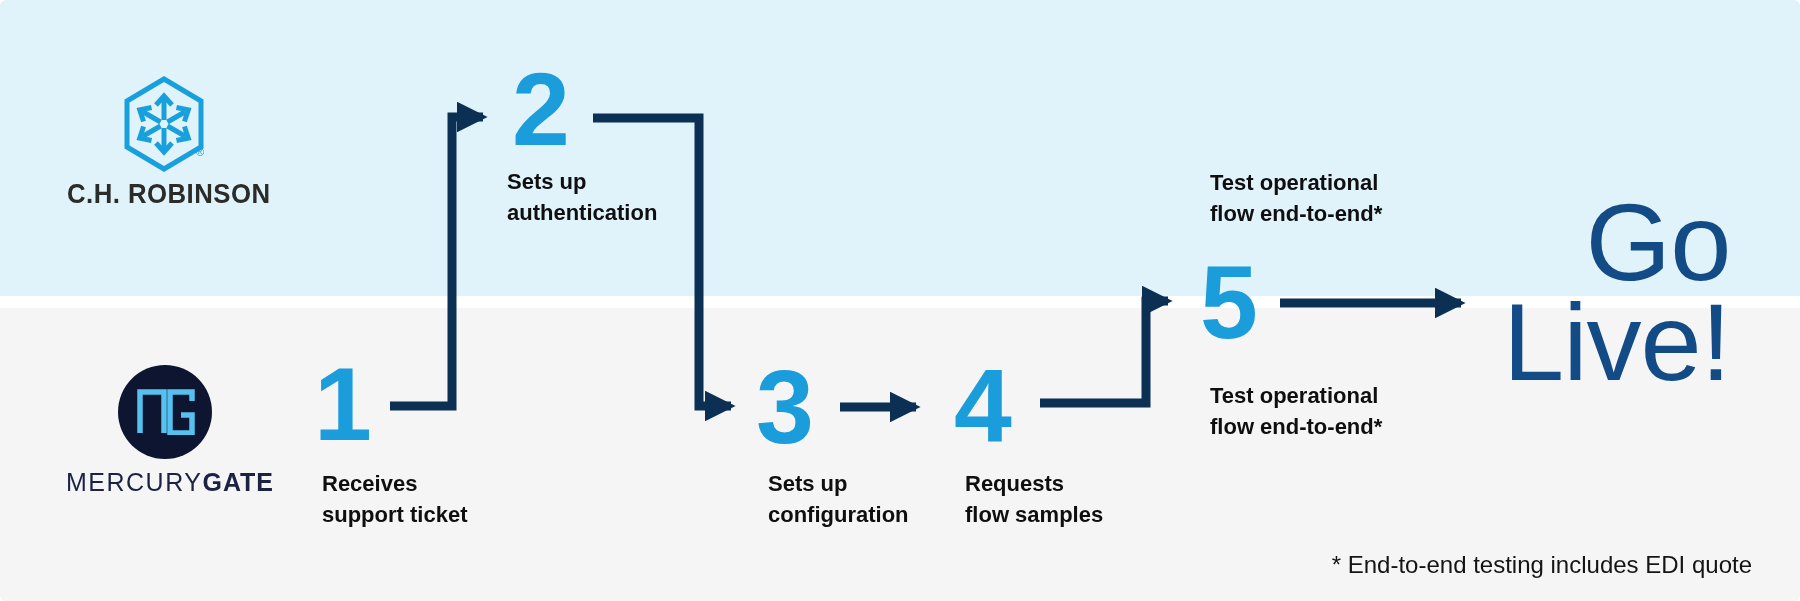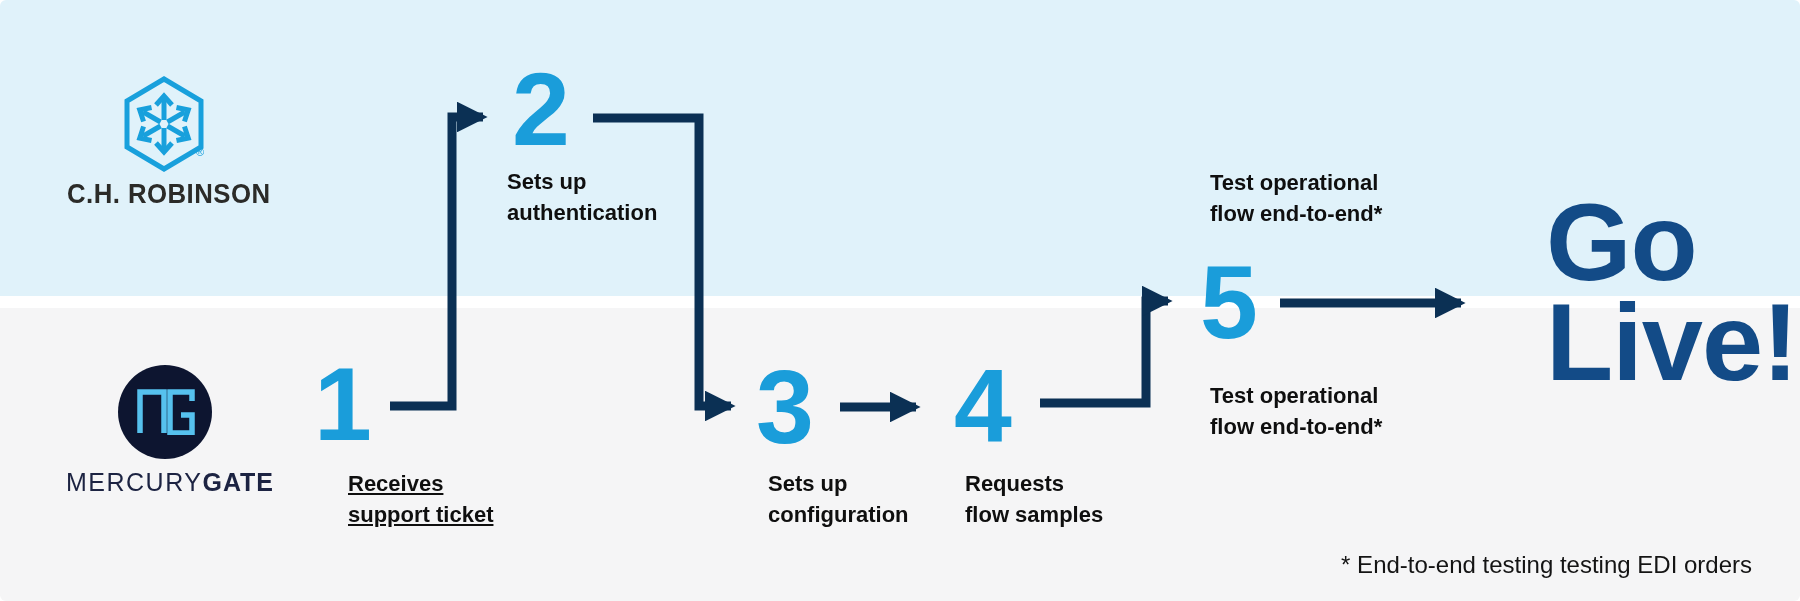--- a/index.html
+++ b/index.html
@@ -50,32 +50,32 @@
   .n2{left:512px;top:57px;}
   .n3{left:756px;top:355px;}
   .n4{left:954px;top:354px;}
   .n5{left:1200px;top:250px;}
 
   
   .lbl{
     position:absolute;font-size:22px;line-height:31px;font-weight:700;
     color:var(--label-text,#0f0f0f);white-space:pre-line;
   }
-  .l1{left:348px;top:468px;text-decoration:underline;}
+  .l1{left:322px;top:468px;}
   .l2{left:507px;top:166px;}
   .l3{left:768px;top:468px;}
   .l4{left:965px;top:468px;}
   .l5t{left:1210px;top:167px;}
   .l5b{left:1210px;top:380px;}
 
   
   .golive{
-    position:absolute;left:1546px;top:192px;
-    font-size:110px;line-height:100px;font-weight:700;letter-spacing:-1px;
-    color:var(--outcome-text,#134b87);white-space:pre-line;
+    position:absolute;left:1503px;top:192px;
+    font-size:110px;line-height:100px;font-weight:400;letter-spacing:-1px;
+    color:var(--outcome-text,#134b87);white-space:pre-line;text-align:right;
   }
 
   
   .footnote{
     position:absolute;right:48px;top:551px;
     font-size:24px;font-weight:400;color:var(--footnote-text,#141414);
   }
 </style>
 </head>
 <body>
@@ -160,15 +160,15 @@
   <div class="lbl l4">Requests
 flow samples</div>
   <div class="lbl l5t">Test operational
 flow end-to-end*</div>
   <div class="lbl l5b">Test operational
 flow end-to-end*</div>
 
   <div class="golive">Go
 Live!</div>
 
-  <div class="footnote">* End-to-end testing testing EDI orders</div>
+  <div class="footnote">* End-to-end testing includes EDI quote</div>
 
 </div>
 
 </body></html>

